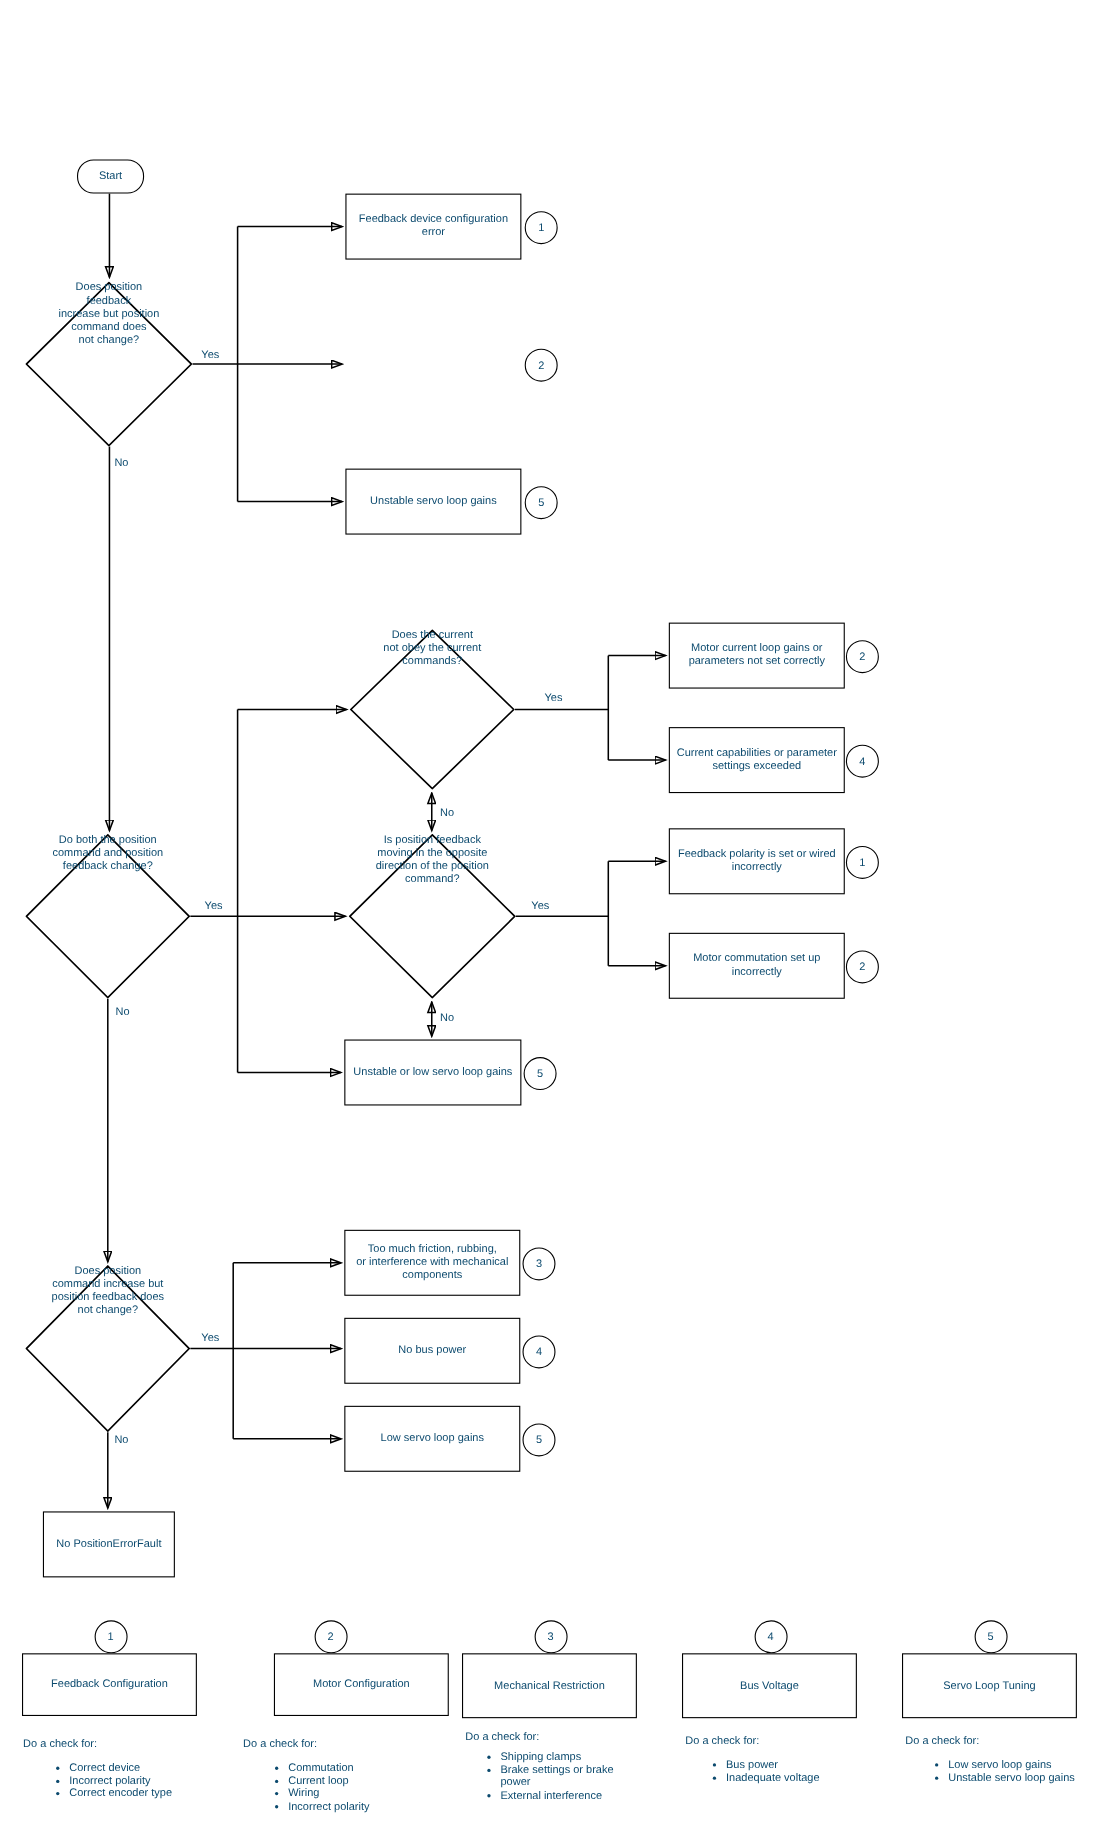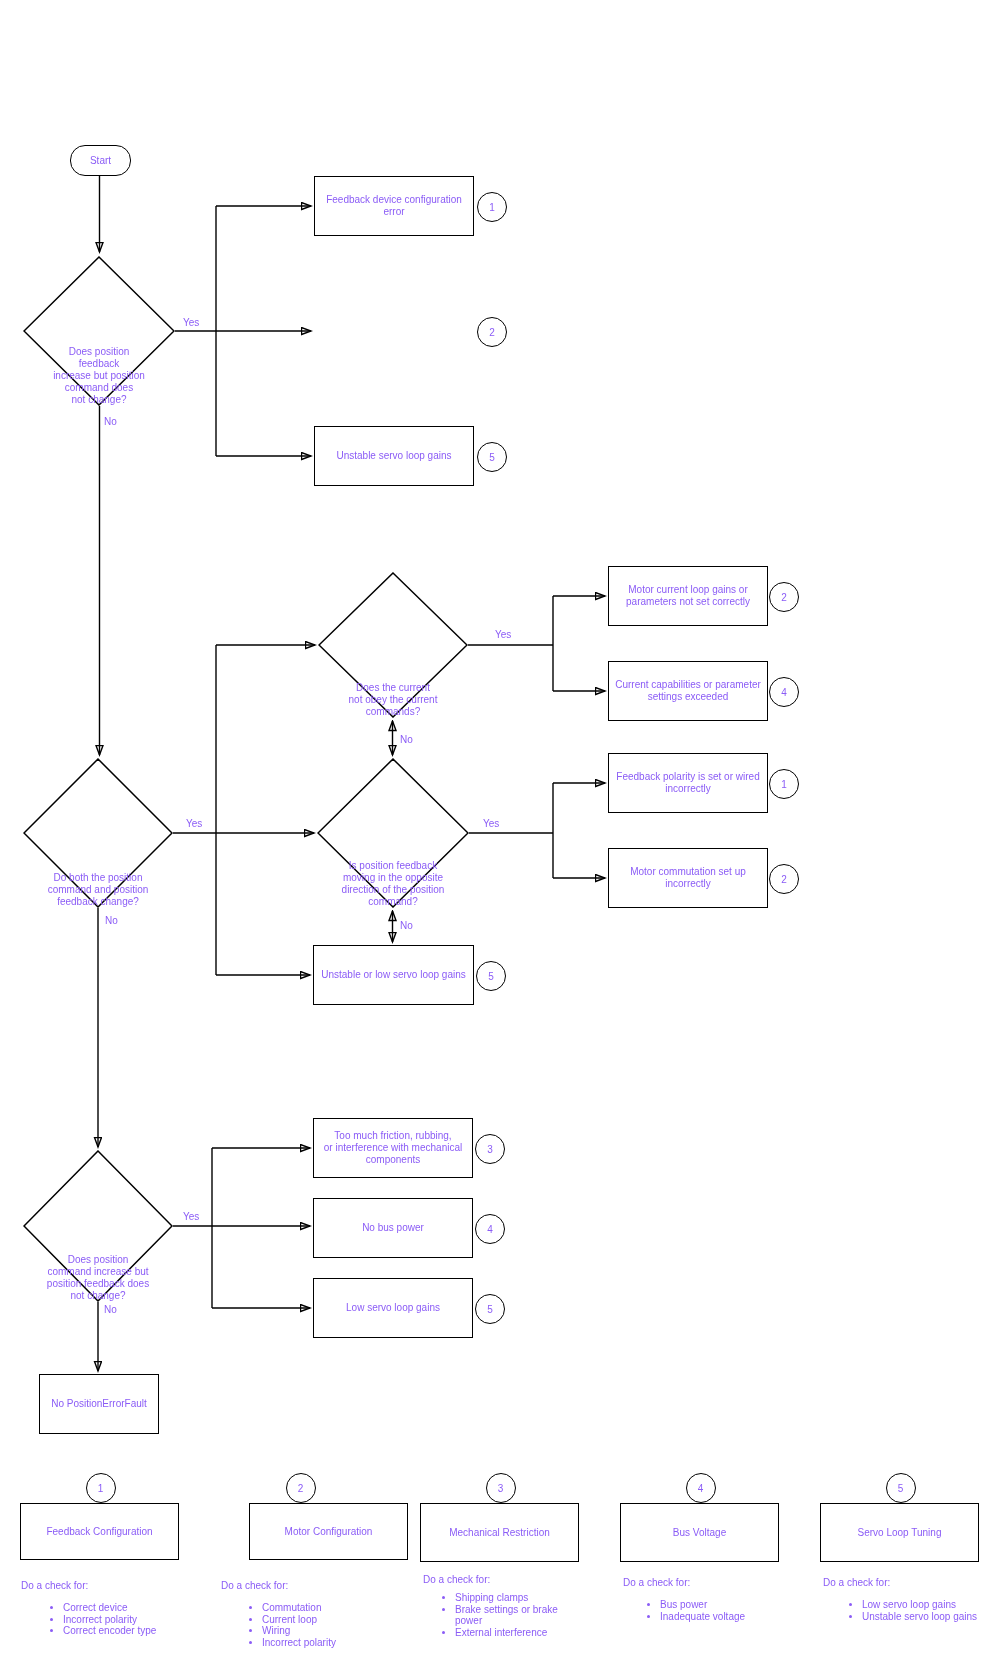--- a/index.html
+++ b/index.html
@@ -1,23 +1,23 @@
 <!DOCTYPE html>
 <html><head>
 <meta charset="utf-8">
 <style>
   html,body{margin:0;padding:0;background:#fff;}
   .canvas{position:relative;width:1000px;height:1663px;background:#fff;overflow:hidden;
-          font-family:"Liberation Sans","DejaVu Sans",sans-serif;color:#8b5cf6;}
+          font-family:"Liberation Sans","DejaVu Sans",sans-serif;color:#0c4a6e;}
   .layer{position:absolute;left:0;top:0;z-index:0;}
   .node{position:absolute;box-sizing:border-box;}
   .pbox{border:1.5px solid #000;background:#fff;display:flex;align-items:center;justify-content:center;
         text-align:center;font-size:10px;line-height:12px;z-index:2;}
   .blabel{white-space:pre-line;padding:0 2px;text-align:center;}
-  .diamond{display:flex;align-items:flex-end;justify-content:center;text-align:center;
+  .diamond{display:flex;align-items:flex-start;justify-content:center;text-align:center;
            font-size:10px;line-height:12px;z-index:2;}
   .diamond svg{position:absolute;left:0;top:0;width:100%;height:100%;}
   .dlabel{position:relative;white-space:pre-line;}
   .start{border:1.5px solid #000;border-radius:15px;background:#fff;display:flex;align-items:center;
          justify-content:center;font-size:10px;z-index:2;}
   .refc{position:absolute;width:28px;height:28px;border:1.5px solid #000;border-radius:50%;background:#fff;
         display:flex;align-items:center;justify-content:center;font-size:10px;z-index:1;}
   .lbl{position:absolute;font-size:10px;line-height:12px;z-index:3;background:transparent;}
   .lg-head{position:absolute;font-size:10px;line-height:12px;z-index:2;}
   .lg-list{position:absolute;margin:0;padding:0 0 0 15px;font-size:10px;line-height:11.6px;z-index:2;}

